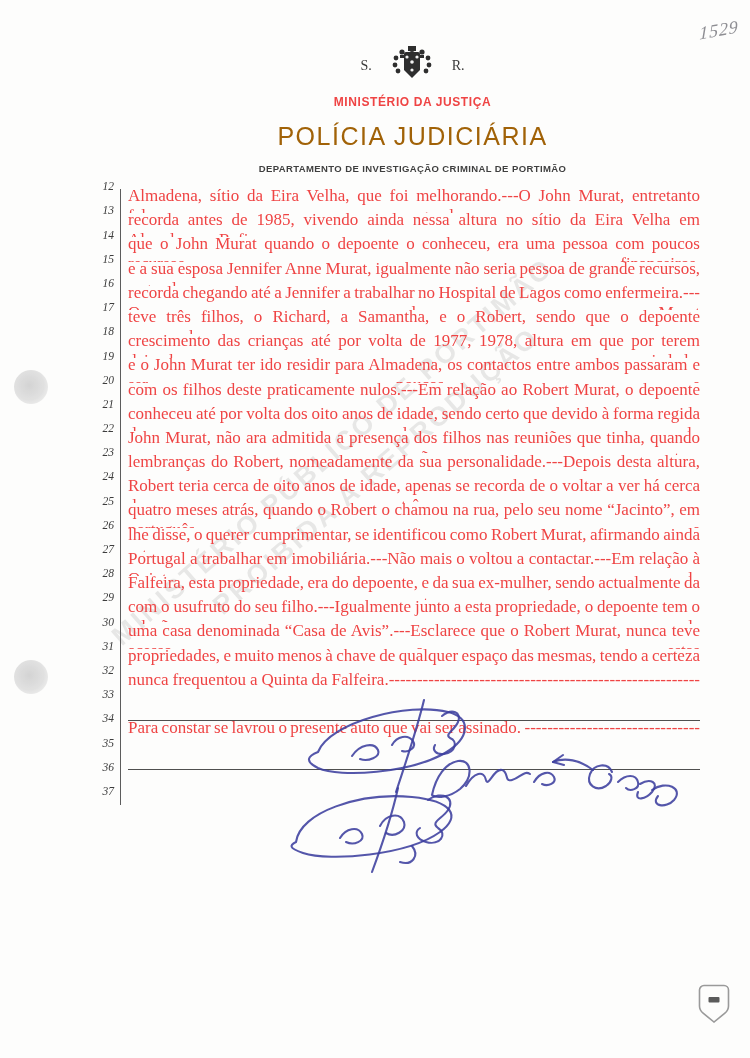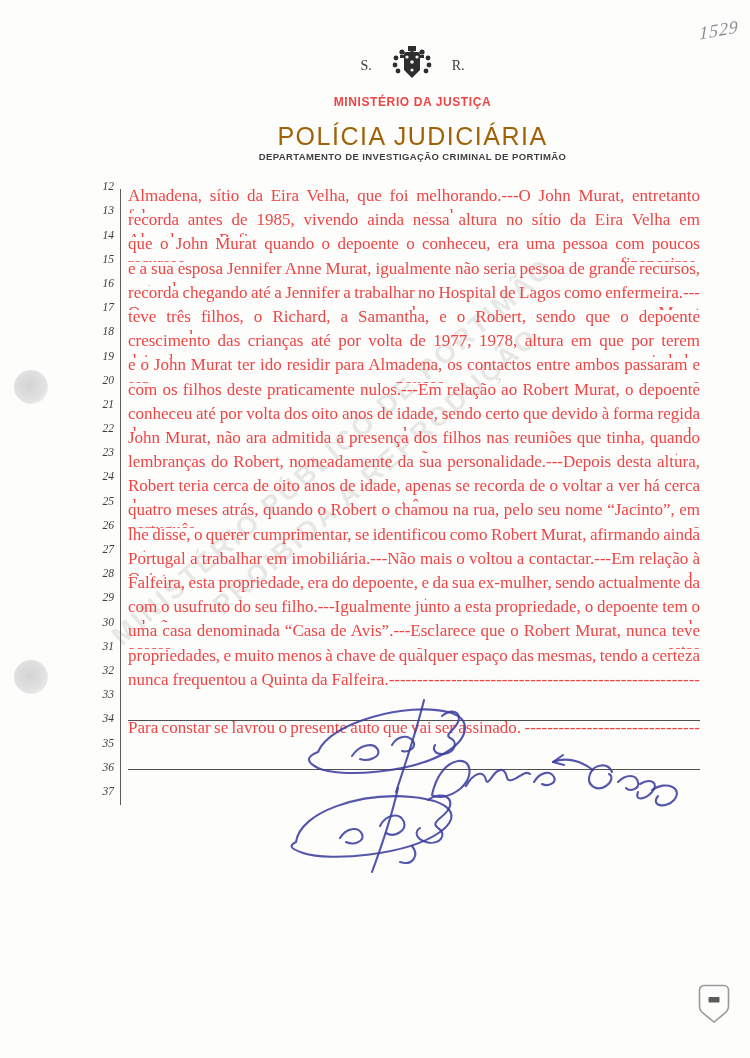--- a/index.html
+++ b/index.html
@@ -25,21 +25,21 @@
   .crest-letter{font-size:14px;color:#3a3a3a;font-family:"Liberation Serif",serif;}
   .ministry{
     margin-top:9px;font-family:"Liberation Sans",sans-serif;font-weight:bold;
     font-size:12px;letter-spacing:.6px;color:#ef4444;
   }
   .pj-title{
     margin-top:13px;font-family:"Liberation Sans",sans-serif;
     font-size:25px;letter-spacing:1.5px;color:#a16207;font-weight:500;
   }
   .dept{
-    margin-top:0;font-family:"Liberation Sans",sans-serif;font-weight:bold;
+    margin-top:12px;font-family:"Liberation Sans",sans-serif;font-weight:bold;
     font-size:9.5px;letter-spacing:.4px;color:#3f3f3f;
   }
 
   
   .watermark{
     position:absolute;left:28px;top:428px;width:655px;height:100px;
     transform:rotate(-41deg);
     text-align:center;pointer-events:none;
     font-family:"Liberation Sans",sans-serif;font-weight:bold;
     color:rgba(110,110,110,0.15);

